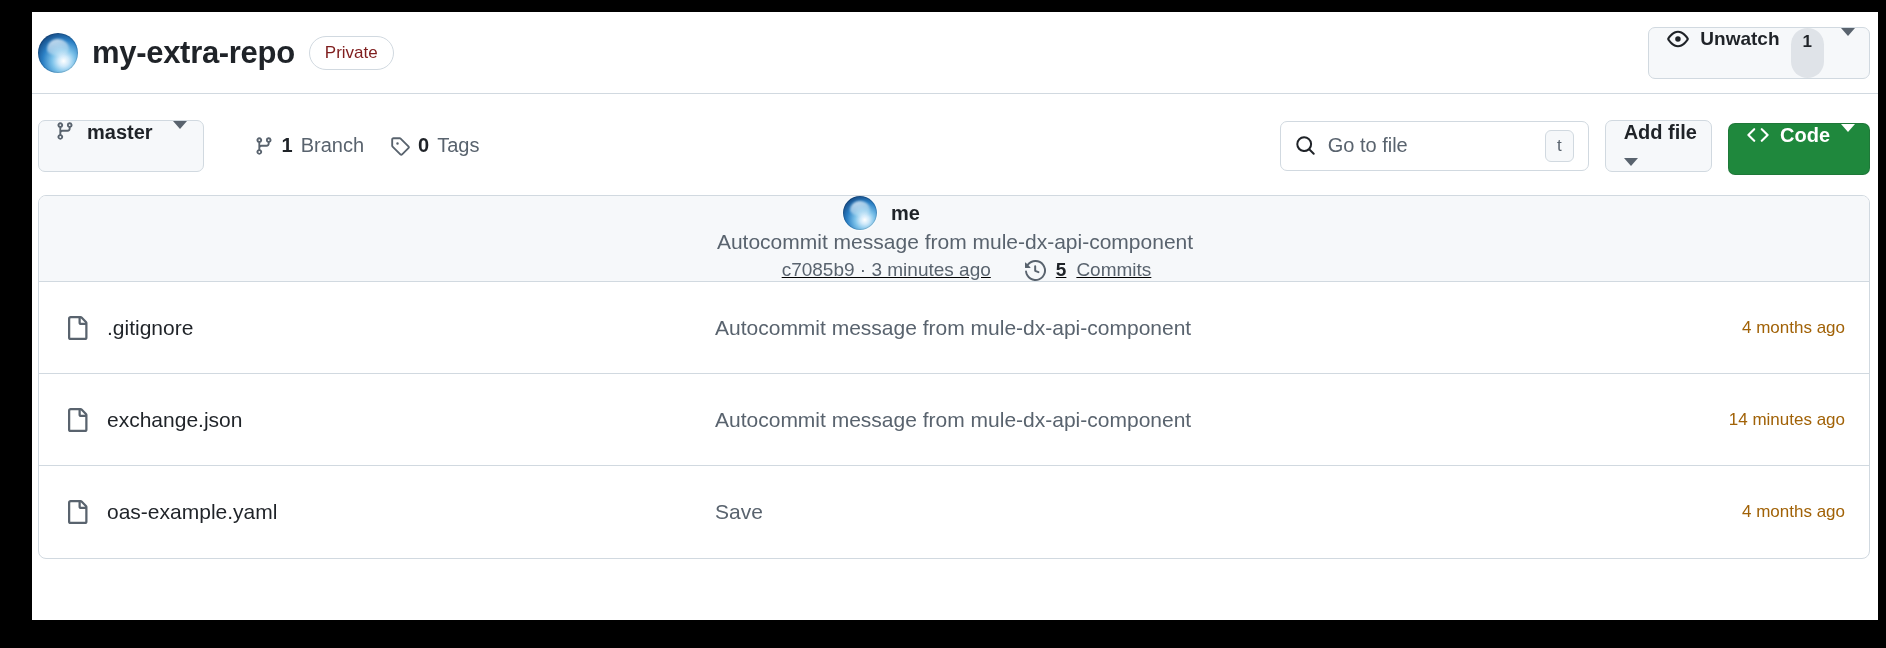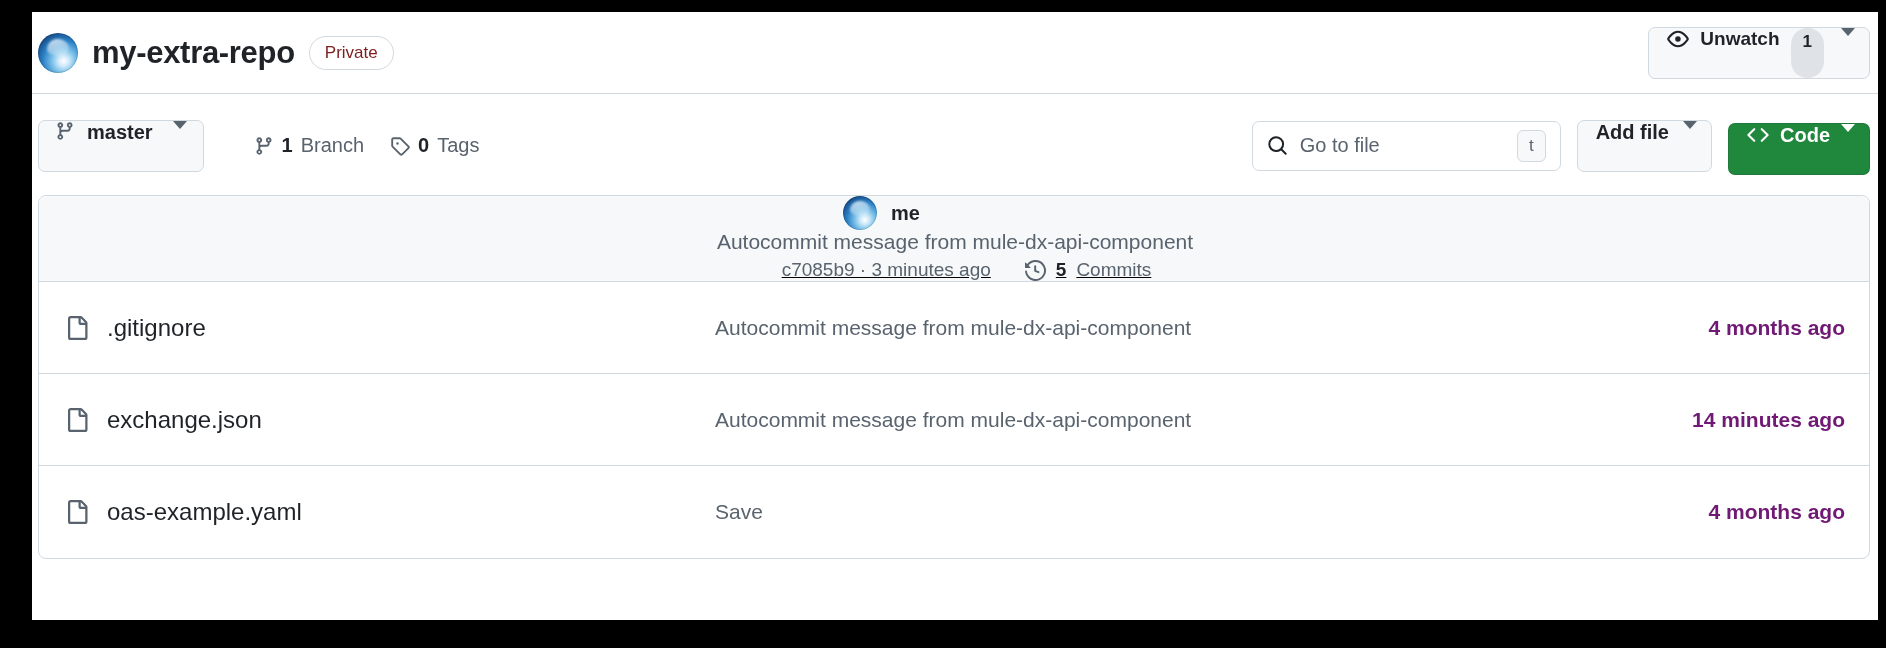--- a/index.html
+++ b/index.html
@@ -189,21 +189,21 @@
   .btn.code {
     background: #1f883d;
     border-color: rgba(31,35,40,0.15);
     color: #ffffff;
     height: 52px;
     padding: 0 14px 0 18px;
     gap: 11px;
     font-size: 20px;
     margin-top: 7px;
   }
-  .btn.addfile { height: 52px; font-size: 20px; padding: 0 14px 0 18px; gap: 14px; }
+  .btn.addfile { height: 52px; font-size: 20px; padding: 0 14px 0 18px; gap: 14px; flex-direction: column; }
 
   
   .file-table {
     margin: 0 8px 0 6px;
     border: 1px solid #d1d9e0;
     border-radius: 8px;
     overflow: hidden;
     background: #ffffff;
   }
 
@@ -295,44 +295,43 @@
   .file-row:last-child { border-bottom: none; }
 
   .file-name-cell {
     display: flex;
     align-items: center;
     gap: 18px;
     width: 650px;
     flex: 0 0 auto;
   }
   .file-name {
-    font-size: 24px;
+    font-size: 21px;
     color: #1f2328;
     cursor: pointer;
     white-space: nowrap;
   }
 
   .file-commit {
     font-size: 21px;
     color: #59636e;
     flex: 1 1 auto;
     white-space: nowrap;
     overflow: hidden;
     text-overflow: ellipsis;
     cursor: pointer;
   }
 
   .file-date {
-    font-size: 21px;
-    color: #701a75;
+    font-size: 17px;
+    color: #a16207;
     white-space: nowrap;
     flex: 0 0 auto;
     text-align: right;
     width: 230px;
-    font-weight: bold;
   }
 
   svg { display: block; }
 </style>
 </head>
 <body>
 
 <div class="frame">
 
   <div class="repo-header">

